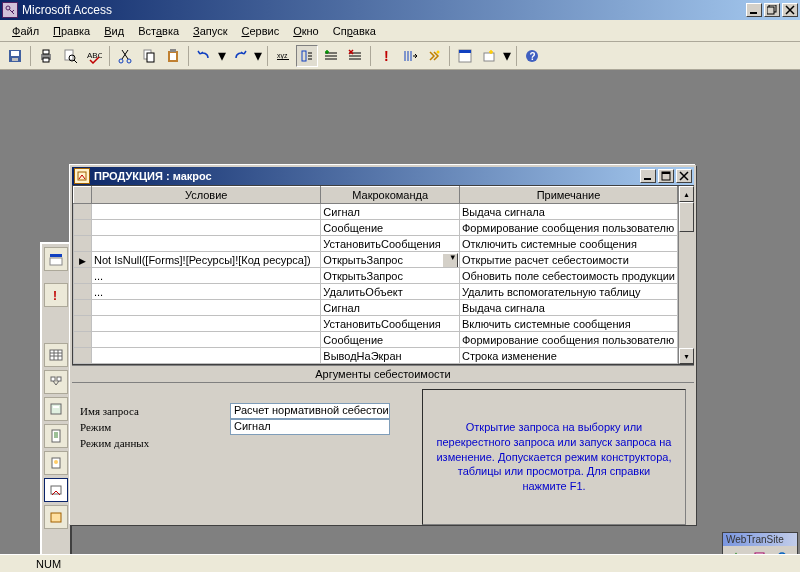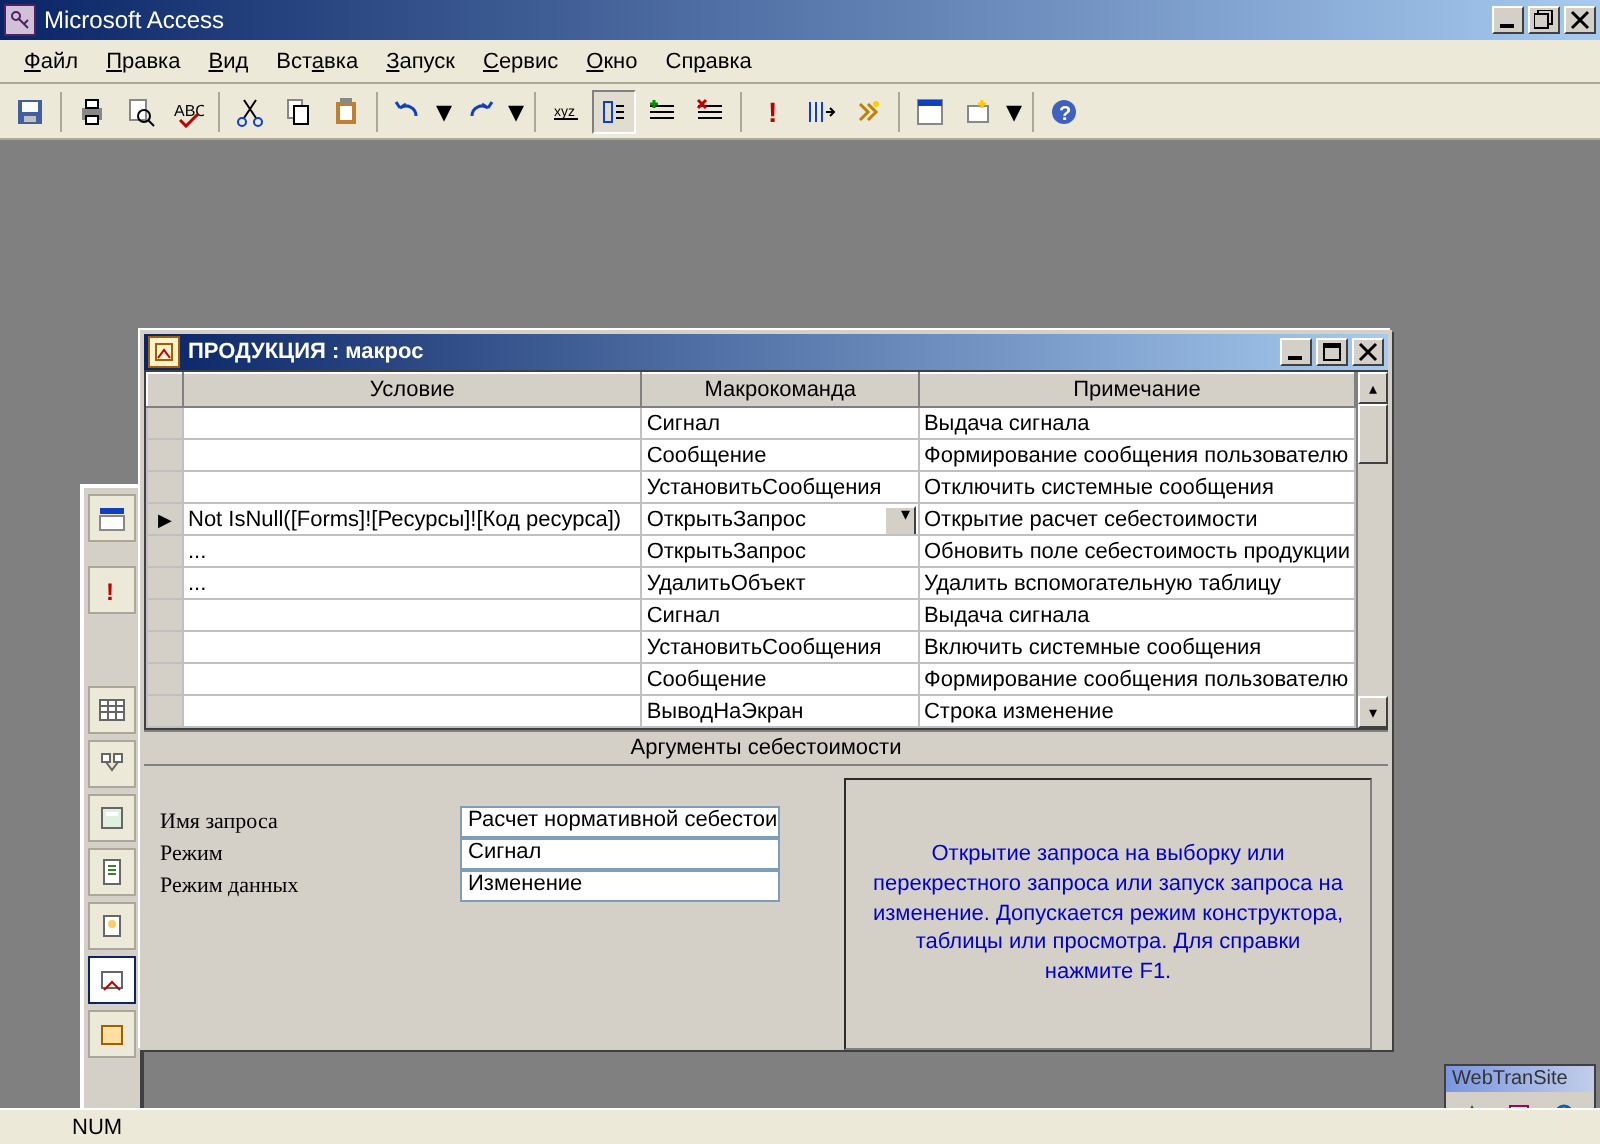--- a/index.html
+++ b/index.html
@@ -438,21 +438,20 @@
         <div class="arg-row">
           <span class="arg-label">Имя запроса</span>
           <div class="arg-input">Расчет нормативной себестоимости</div>
         </div>
         <div class="arg-row">
           <span class="arg-label">Режим</span>
           <div class="arg-input">Сигнал</div>
         </div>
         <div class="arg-row">
           <span class="arg-label">Режим данных</span>
-          <div class="arg-input">Изменение</div>
         </div>
       </div>
       <div class="args-right">
         <div class="help-text">Открытие запроса на выборку или перекрестного запроса или запуск запроса на изменение. Допускается режим конструктора, таблицы или просмотра. Для справки нажмите F1.</div>
       </div>
     </div>
   </div>
 
   <div class="webtran">
     <div class="webtran-title">WebTranSite</div>

